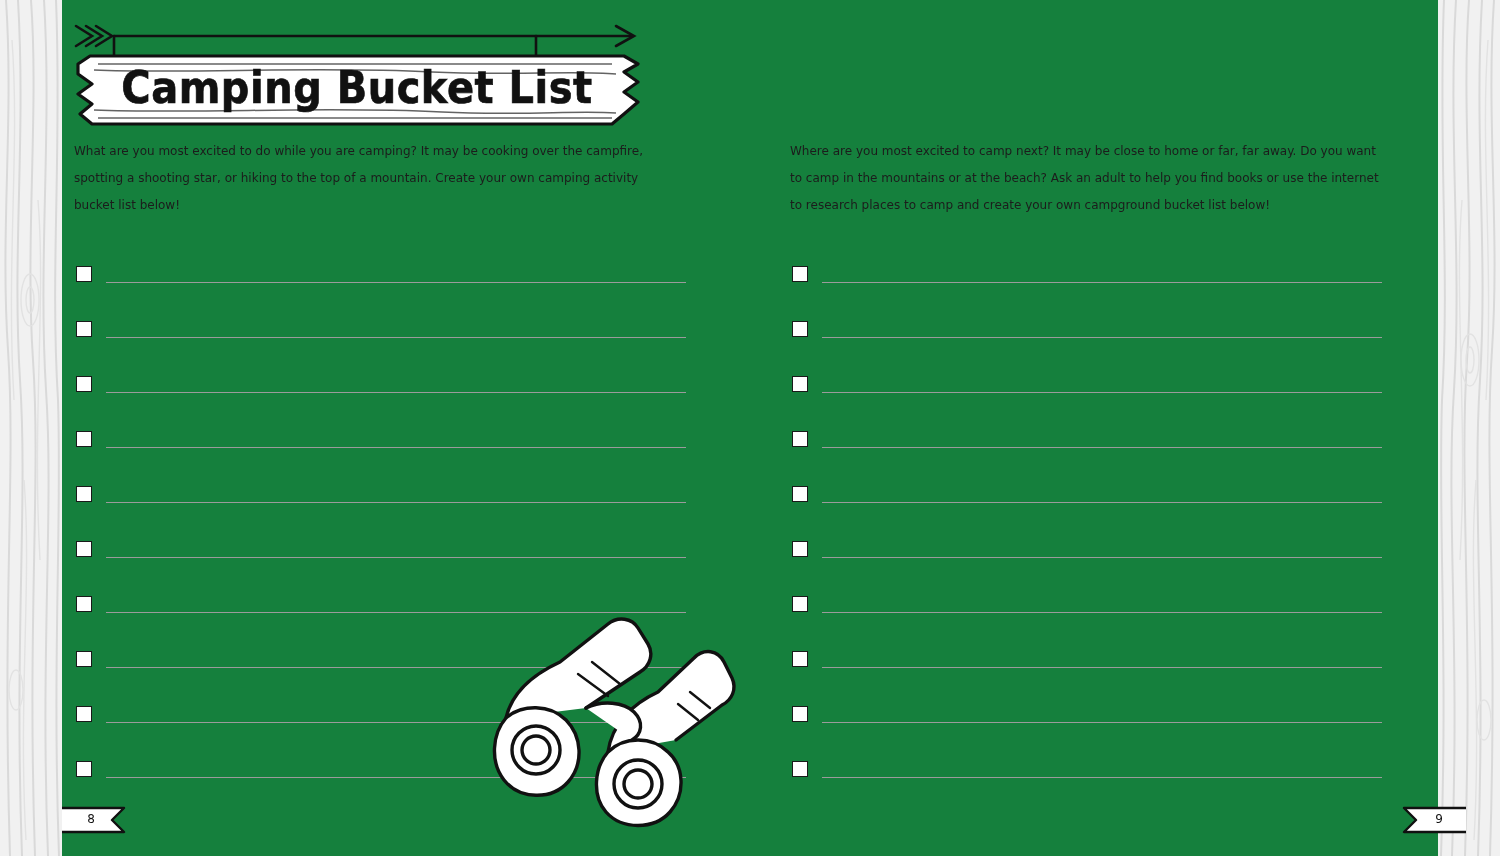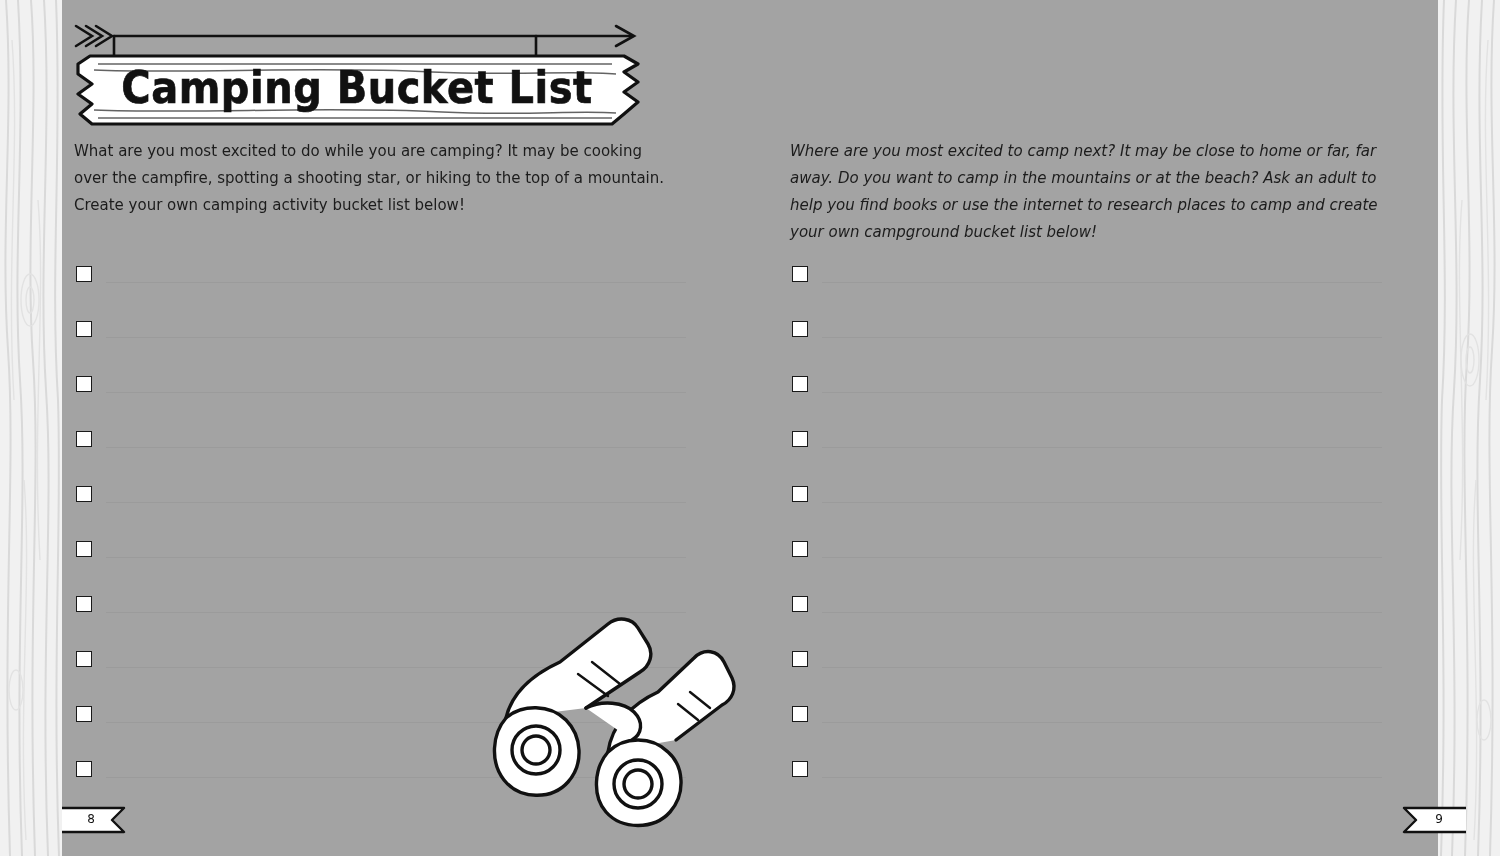--- a/index.html
+++ b/index.html
@@ -5,21 +5,21 @@
   html, body {
     margin: 0;
     padding: 0;
     background: #ffffff;
   }
   .page {
     position: relative;
     width: 1500px;
     height: 856px;
     overflow: hidden;
-    background: #a3a3a3;
+    background: #15803d;
     font-family: "Liberation Sans", sans-serif;
   }
 
   
   .wood-edge {
     position: absolute;
     top: 0;
     height: 856px;
     width: 62px;
     background: #f2f2f2;
@@ -68,25 +68,25 @@
     font-size: 37px;
   }
 
   
   .intro {
     position: absolute;
     left: 12px;
     top: 138px;
     width: 600px;
     font-family: "DejaVu Sans", sans-serif;
-    font-size: 15px;
+    font-size: 12px;
     line-height: 27px;
     color: #1c1c1c;
   }
-  .leaf.right .intro { width: 590px; font-style: italic; }
+  .leaf.right .intro { width: 590px; }
 
   
   .checklist {
     position: absolute;
     left: 14px;
     top: 252px;
     width: 610px;
   }
   .leaf.right .checklist { width: 590px; }
 

